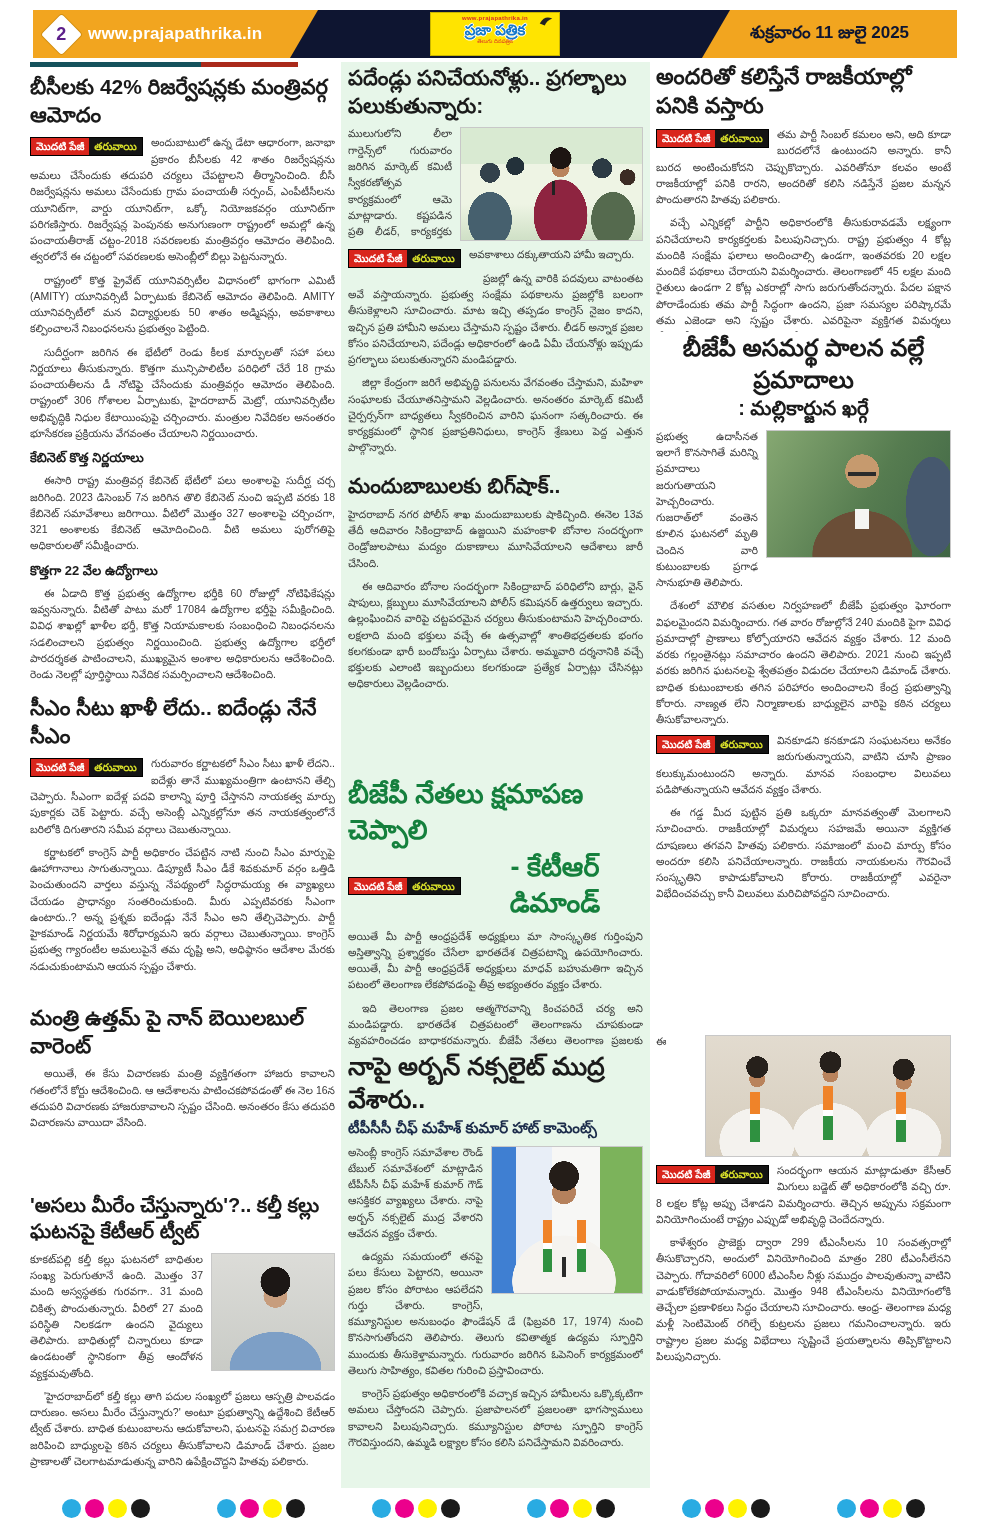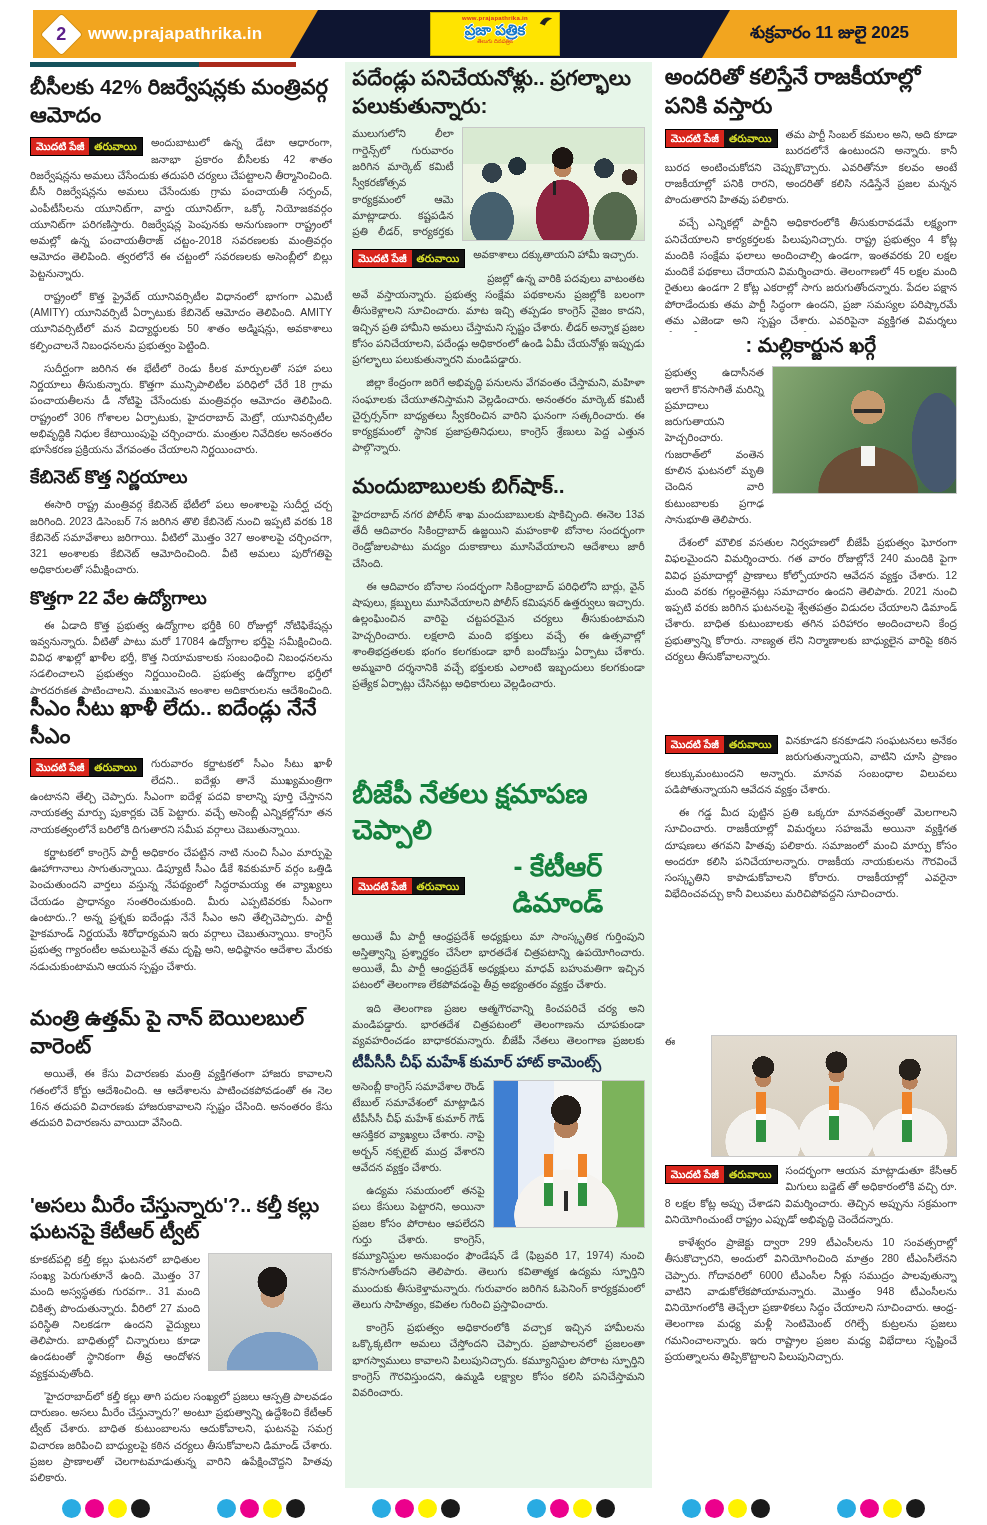--- a/index.html
+++ b/index.html
@@ -22,36 +22,36 @@
   .date{color:#0E1531;font-weight:bold;font-size:17px}
   .logo-box{position:absolute;left:50%;top:2px;transform:translateX(-50%);width:130px;height:44px;
             background:#FFE400;border:1px solid #c9b500;text-align:center;padding-top:2px}
   .logo-url{font-size:6px;color:#D92D27;font-weight:bold;letter-spacing:.3px}
   .logo-title{font-size:15px;font-weight:800;color:#1778C8;line-height:1.15;
               text-shadow:1px 0 #fff,-1px 0 #fff,0 1px #fff,0 -1px #fff}
   .logo-tag{font-size:5.5px;color:#D92D27}
   .bird{position:absolute;top:3px;right:5px}
 
   
-  .cols{position:absolute;top:62px;left:30px;width:927px;bottom:37px;display:flex;gap:13px}
+  .cols{position:absolute;top:62px;left:30px;width:927px;bottom:37px;display:flex;gap:6px}
   .col{display:flex;flex-direction:column;overflow:hidden}
   .col-left{width:305px}
   .col-center{width:309px;background:#E7F6E9;padding:2px 7px 0 7px}
   .col-right{width:295px}
   article{overflow:hidden;flex:none}
 
   .toprule{height:5px;background:linear-gradient(90deg,#14525C 0 56%,#AA2A1B 56% 88%,#fff 88%);margin-bottom:6px}
 
   .hl{color:#1b1b1b;font-weight:bold;line-height:1.32}
   .h20{font-size:20px}.h21{font-size:21px}.h22{font-size:22px}
   .h24{font-size:24px}.h25{font-size:25px}.h27{font-size:27px}.h29{font-size:21px}
   .green{color:#15803d}
   .centered{text-align:center}
   .subhead{font-weight:bold;color:#1b2b4a;font-size:15px;line-height:1.3;margin-top:2px}
-  .subhl{font-size:18px;font-weight:bold;color:#1b1b1b;margin:3px 0 4px 0}
+  .subhl{font-size:13px;font-weight:bold;color:#1b1b1b;margin:3px 0 4px 0}
 
   .body{font-size:10.5px;color:#363636;text-align:justify;line-height:1.55;margin-top:6px;overflow:hidden}
   .body p{margin-bottom:7px;text-indent:14px}
   .body p.lead{text-indent:0}
 
   .tag{float:left;margin:3px 8px 3px 0;font-size:10.5px;font-weight:bold;border:1px solid #000;
        line-height:1;white-space:nowrap;display:inline-flex}
   .tag .t1{background:#D9251C;color:#fff;padding:3px 5px;display:inline-block}
   .tag .t2{background:#141414;color:#D9E02A;padding:3px 5px;display:inline-block}
 
@@ -224,20 +224,21 @@
             </span>
           <span class="hl h27 green line2">- కేటీఆర్ డిమాండ్</span>
         </div>
         <div class="body">
           <p class="lead">అయితే మీ పార్టీ ఆంధ్రప్రదేశ్ అధ్యక్షులు మా సాంస్కృతిక గుర్తింపుని అస్తిత్వాన్ని ప్రశ్నార్థకం చేసేలా భారతదేశ చిత్రపటాన్ని ఉపయోగించారు. అయితే, మీ పార్టీ ఆంధ్రప్రదేశ్ అధ్యక్షులు మాధవ్ బహుమతిగా ఇచ్చిన పటంలో తెలంగాణ లేకపోవడంపై తీవ్ర అభ్యంతరం వ్యక్తం చేశారు.</p>
           <p>ఇది తెలంగాణ ప్రజల ఆత్మగౌరవాన్ని కించపరిచే చర్య అని మండిపడ్డారు. భారతదేశ చిత్రపటంలో తెలంగాణను చూపకుండా వ్యవహరించడం బాధాకరమన్నారు. బీజేపీ నేతలు తెలంగాణ ప్రజలకు బహిరంగ క్షమాపణ చెప్పాలని, లేనిపక్షంలో ప్రజలే తగిన బుద్ధి చెబుతారని హెచ్చరించారు. తెలంగాణ అస్తిత్వాన్ని కించపరిచేందుకే ఇలాంటి చర్యలకు పాల్పడుతున్నారని, వెంటనే మీ పార్టీ నాయకత్వం క్షమాపణ చెప్పాలని కేటీఆర్ డిమాండ్ చేశారు.</p>
         </div>
       </article>
 
       <article style="height:440px">
+        <h1 class="hl h25">నాపై అర్బన్ నక్సలైట్ ముద్ర వేశారు..</h1>
         <div class="subhead">టీపీసీసీ చీఫ్ మహేశ్ కుమార్ హాట్ కామెంట్స్</div>
         <div class="body">
           <div class="photo ph-mahesh"></div>
           <p class="lead">అసెంబ్లీ కాంగ్రెస్ సమావేశాల రౌండ్ టేబుల్ సమావేశంలో మాట్లాడిన టీపీసీసీ చీఫ్ మహేశ్ కుమార్ గౌడ్ ఆసక్తికర వ్యాఖ్యలు చేశారు. నాపై అర్బన్ నక్సలైట్ ముద్ర వేశారని ఆవేదన వ్యక్తం చేశారు.</p>
           <p>ఉద్యమ సమయంలో తనపై పలు కేసులు పెట్టారని, అయినా ప్రజల కోసం పోరాటం ఆపలేదని గుర్తు చేశారు. కాంగ్రెస్, కమ్యూనిస్టుల అనుబంధం ఫౌండేషన్ డే (ఫిబ్రవరి 17, 1974) నుంచి కొనసాగుతోందని తెలిపారు. తెలుగు కవితాత్మక ఉద్యమ స్ఫూర్తిని ముందుకు తీసుకెళ్తామన్నారు. గురువారం జరిగిన ఓపెనింగ్ కార్యక్రమంలో తెలుగు సాహిత్యం, కవితల గురించి ప్రస్తావించారు.</p>
           <p>కాంగ్రెస్ ప్రభుత్వం అధికారంలోకి వచ్చాక ఇచ్చిన హామీలను ఒక్కొక్కటిగా అమలు చేస్తోందని చెప్పారు. ప్రజాపాలనలో ప్రజలంతా భాగస్వాములు కావాలని పిలుపునిచ్చారు. కమ్యూనిస్టుల పోరాట స్ఫూర్తిని కాంగ్రెస్ గౌరవిస్తుందని, ఉమ్మడి లక్ష్యాల కోసం కలిసి పనిచేస్తామని వివరించారు.</p>
         </div>
       </article>
 
     </section>
@@ -250,20 +251,21 @@
           <span class="tag">
               <span class="t1">మొదటి పేజీ</span>
               <span class="t2">తరువాయి</span>
             </span>
           <p class="lead">తమ పార్టీ సింబల్ కమలం అని, అది కూడా బురదలోనే ఉంటుందని అన్నారు. కానీ బురద అంటించుకోదని చెప్పుకొచ్చారు. ఎవరితోనూ కలవం అంటే రాజకీయాల్లో పనికి రారని, అందరితో కలిసి నడిస్తేనే ప్రజల మన్నన పొందుతారని హితవు పలికారు.</p>
           <p>వచ్చే ఎన్నికల్లో పార్టీని అధికారంలోకి తీసుకురావడమే లక్ష్యంగా పనిచేయాలని కార్యకర్తలకు పిలుపునిచ్చారు. రాష్ట్ర ప్రభుత్వం 4 కోట్ల మందికి సంక్షేమ ఫలాలు అందించాల్సి ఉండగా, ఇంతవరకు 20 లక్షల మందికే పథకాలు చేరాయని విమర్శించారు. తెలంగాణలో 45 లక్షల మంది రైతులు ఉండగా 2 కోట్ల ఎకరాల్లో సాగు జరుగుతోందన్నారు. పేదల పక్షాన పోరాడేందుకు తమ పార్టీ సిద్ధంగా ఉందని, ప్రజా సమస్యల పరిష్కారమే తమ ఎజెండా అని స్పష్టం చేశారు. ఎవరిపైనా వ్యక్తిగత విమర్శలు చేయబోమని, విధానాల ప్రాతిపదికనే పోరాటం ఉంటుందని వెల్లడించారు.</p>
         </div>
       </article>
 
       <article style="height:394px">
+        <h1 class="hl h24 centered">బీజేపీ అసమర్థ పాలన వల్లే ప్రమాదాలు</h1>
         <div class="hl h20 centered">: మల్లికార్జున ఖర్గే</div>
         <div class="body">
           <div class="photo ph-kharge"></div>
           <p class="lead">ప్రభుత్వ ఉదాసీనత ఇలాగే కొనసాగితే మరిన్ని ప్రమాదాలు జరుగుతాయని హెచ్చరించారు. గుజరాత్‌లో వంతెన కూలిన ఘటనలో మృతి చెందిన వారి కుటుంబాలకు ప్రగాఢ సానుభూతి తెలిపారు.</p>
           <p>దేశంలో మౌలిక వసతుల నిర్వహణలో బీజేపీ ప్రభుత్వం ఘోరంగా విఫలమైందని విమర్శించారు. గత వారం రోజుల్లోనే 240 మందికి పైగా వివిధ ప్రమాదాల్లో ప్రాణాలు కోల్పోయారని ఆవేదన వ్యక్తం చేశారు. 12 మంది వరకు గల్లంతైనట్లు సమాచారం ఉందని తెలిపారు. 2021 నుంచి ఇప్పటి వరకు జరిగిన ఘటనలపై శ్వేతపత్రం విడుదల చేయాలని డిమాండ్ చేశారు. బాధిత కుటుంబాలకు తగిన పరిహారం అందించాలని కేంద్ర ప్రభుత్వాన్ని కోరారు. నాణ్యత లేని నిర్మాణాలకు బాధ్యులైన వారిపై కఠిన చర్యలు తీసుకోవాలన్నారు.</p>
         </div>
       </article>
 
       <article style="height:301px">
         <div class="body">

